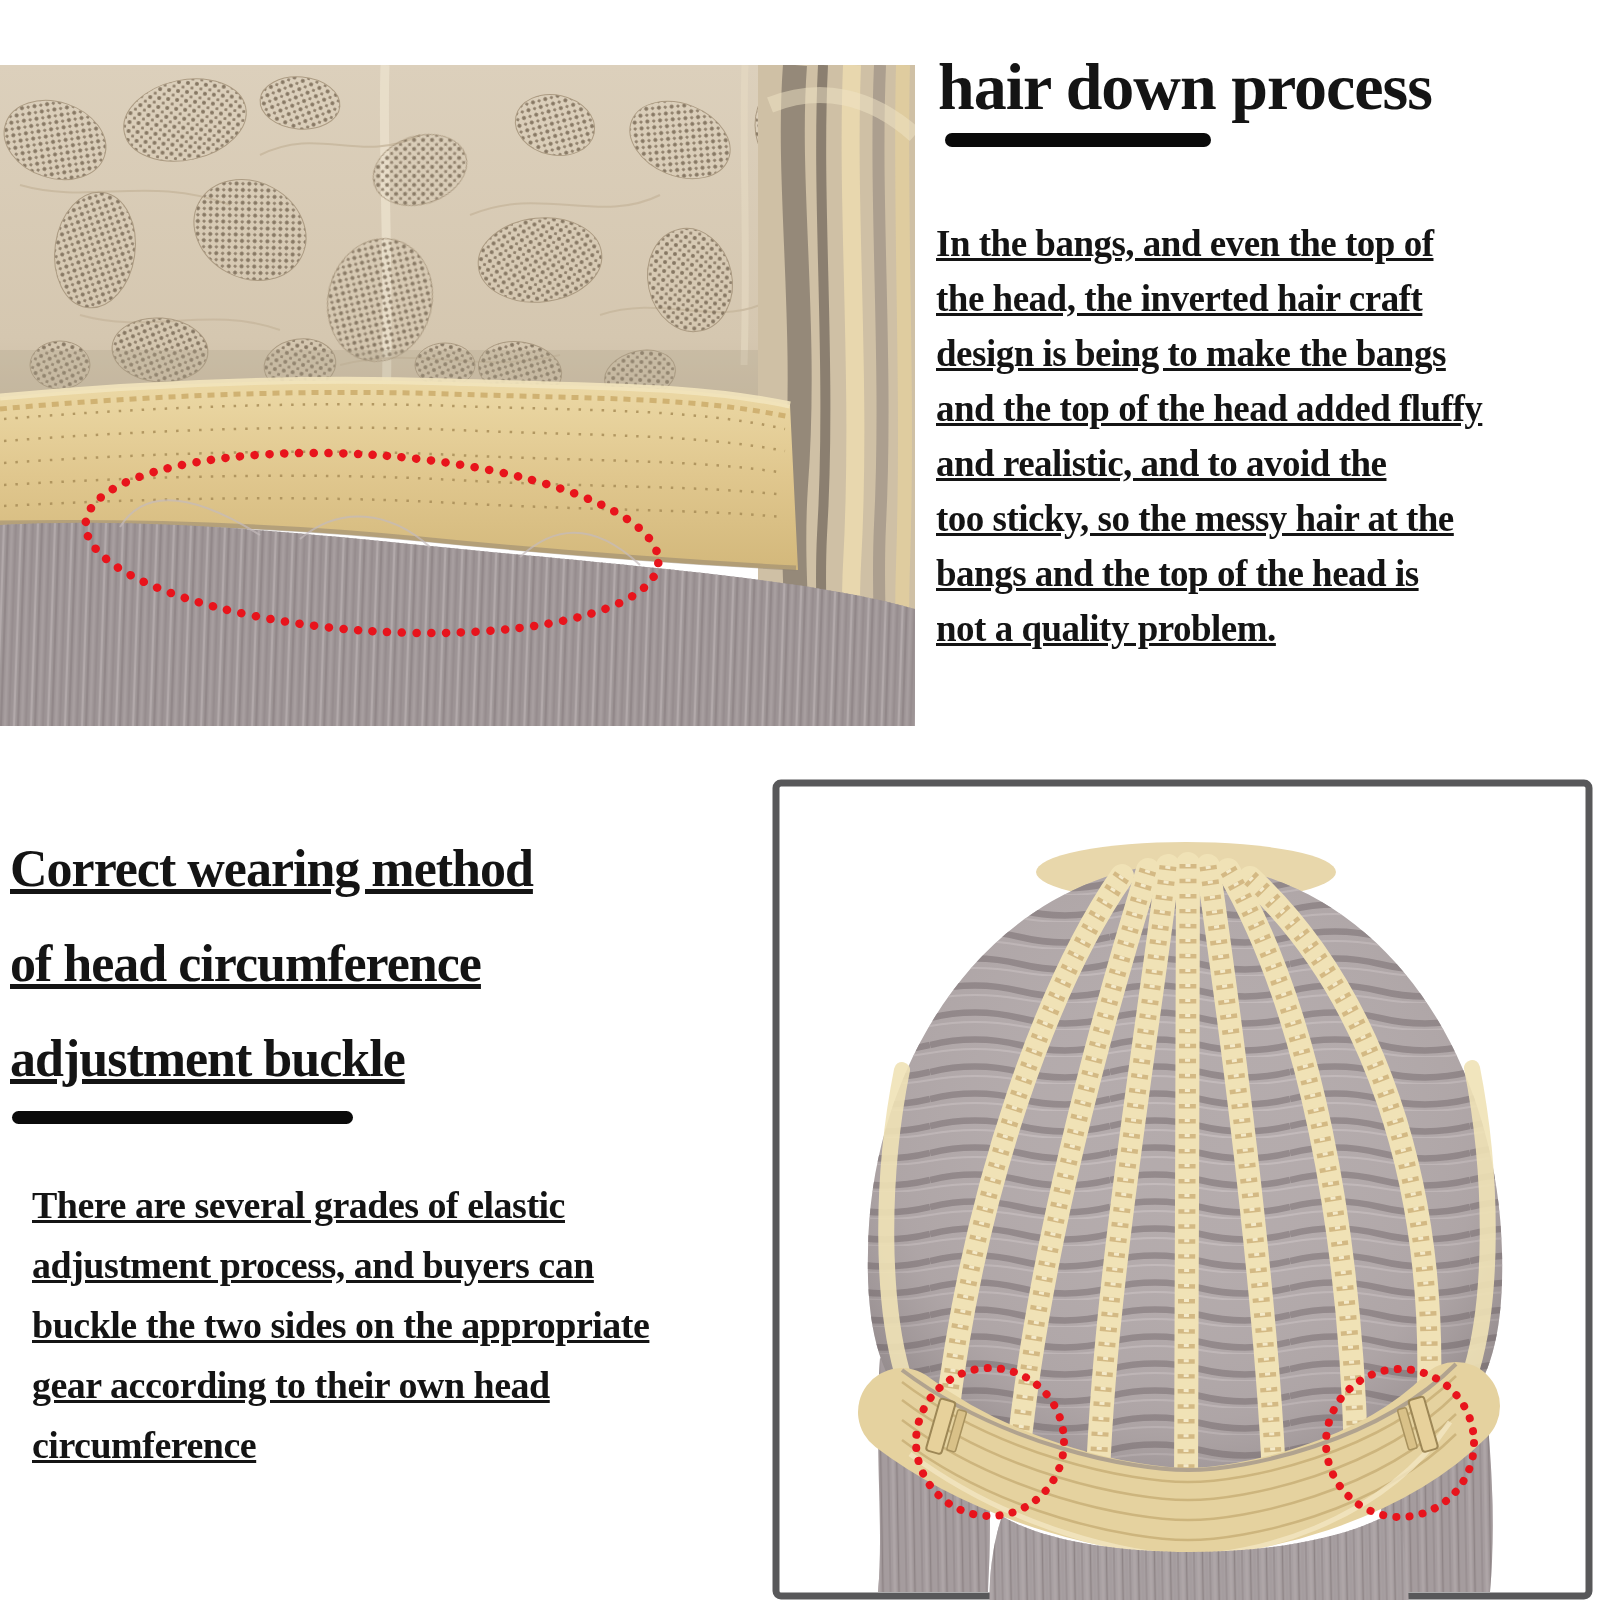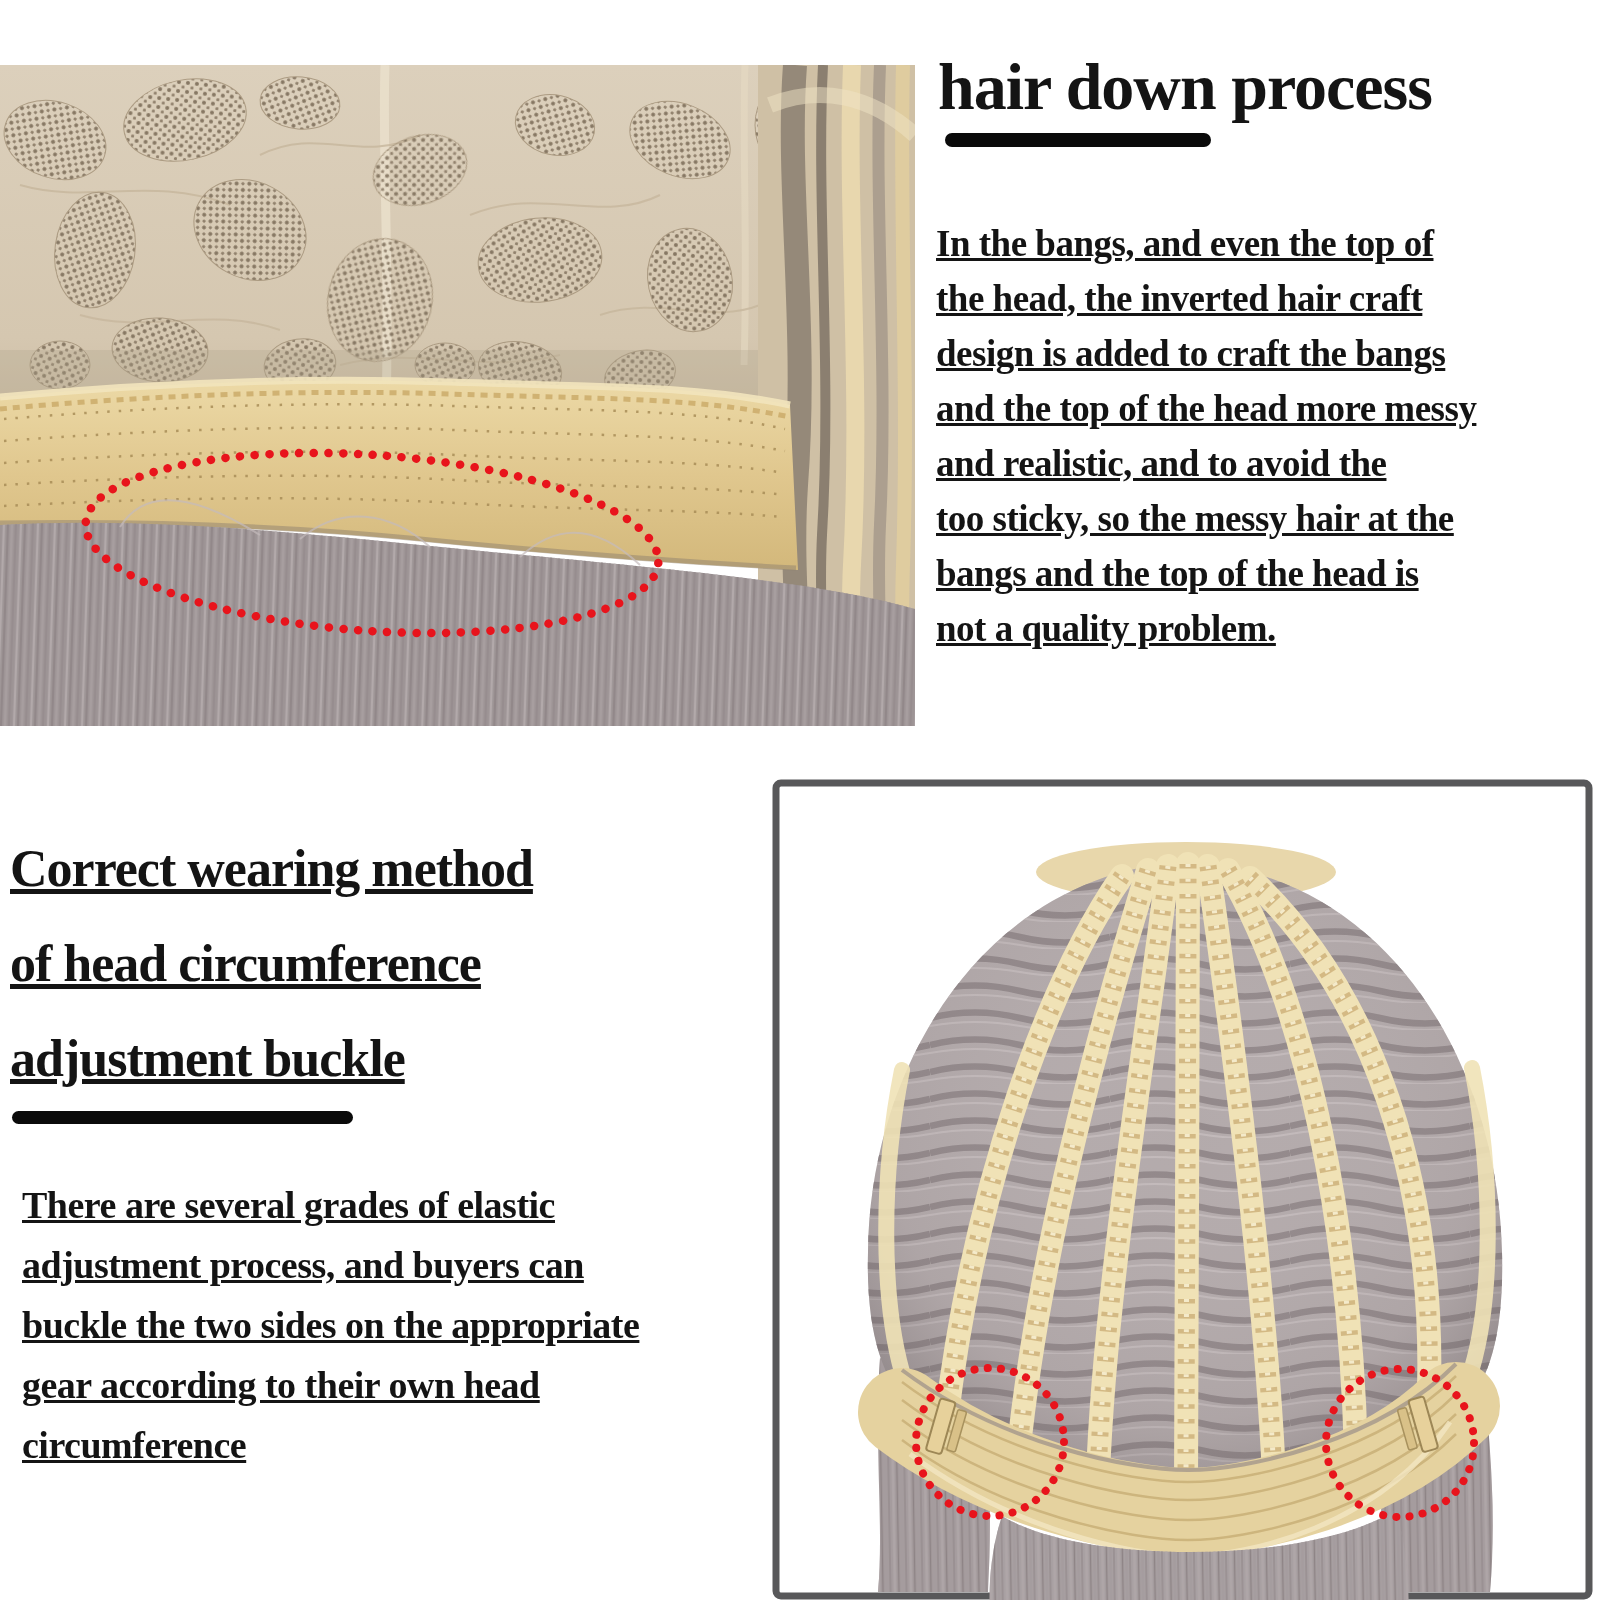--- a/index.html
+++ b/index.html
@@ -10,21 +10,21 @@
   #fig-lace{left:0;top:45px;width:915px;height:661px;}
   #fig-cap{left:750px;top:740px;width:850px;height:860px;}
   .headline{position:absolute;font-weight:700;letter-spacing:-1px;white-space:nowrap;}
   #heading-right{left:938px;top:32px;font-size:66px;line-height:70px;}
   #heading-left{left:10px;top:801px;font-size:52px;line-height:95px;}
   .bar{position:absolute;background:var(--underline,#0a0a0a);border-radius:7px;}
   #bar-right{left:945px;top:113px;width:266px;height:14px;}
   #bar-left{left:12px;top:1091px;width:341px;height:13px;}
   .para{position:absolute;font-weight:700;letter-spacing:-0.5px;}
   #para-right{left:936px;top:196px;font-size:37px;line-height:55px;}
-  #para-left{left:22px;top:1155px;font-size:38px;line-height:60px;}
+  #para-left{left:32px;top:1155px;font-size:38px;line-height:60px;}
   .tline{white-space:nowrap;text-decoration:underline;}
 </style>
 </head>
 <body>
 
 <div class="page">
 
   <svg id="fig-lace" class="fig" viewBox="0 0 915 661">
     <defs>
       <linearGradient id="laceBase" x1="0" y1="0" x2="0" y2="1">
@@ -122,22 +122,22 @@
     </g>
 
     <ellipse cx="372" cy="478" rx="287" ry="88" transform="rotate(4 372 478)" fill="none" style="stroke:var(--highlight-red,#e8141c)" stroke-width="8.5" stroke-linecap="round" stroke-dasharray="0.1 14.6"></ellipse>
   </svg>
 
   <div id="heading-right" class="headline">hair down process</div>
   <div id="bar-right" class="bar"></div>
   <div id="para-right" class="para">
       <div class="tline">In the bangs, and even the top of</div>
       <div class="tline">the head, the inverted hair craft</div>
-      <div class="tline">design is added to craft the bangs</div>
-      <div class="tline">and the top of the head more messy</div>
+      <div class="tline">design is being to make the bangs</div>
+      <div class="tline">and the top of the head added fluffy</div>
       <div class="tline">and realistic, and to avoid the</div>
       <div class="tline">too sticky, so the messy hair at the</div>
       <div class="tline">bangs and the top of the head is</div>
       <div class="tline">not a quality problem.</div>
     </div>
 
   <div id="heading-left" class="headline">
       <div class="tline">Correct wearing method</div>
       <div class="tline">of head circumference</div>
       <div class="tline">adjustment buckle</div>

